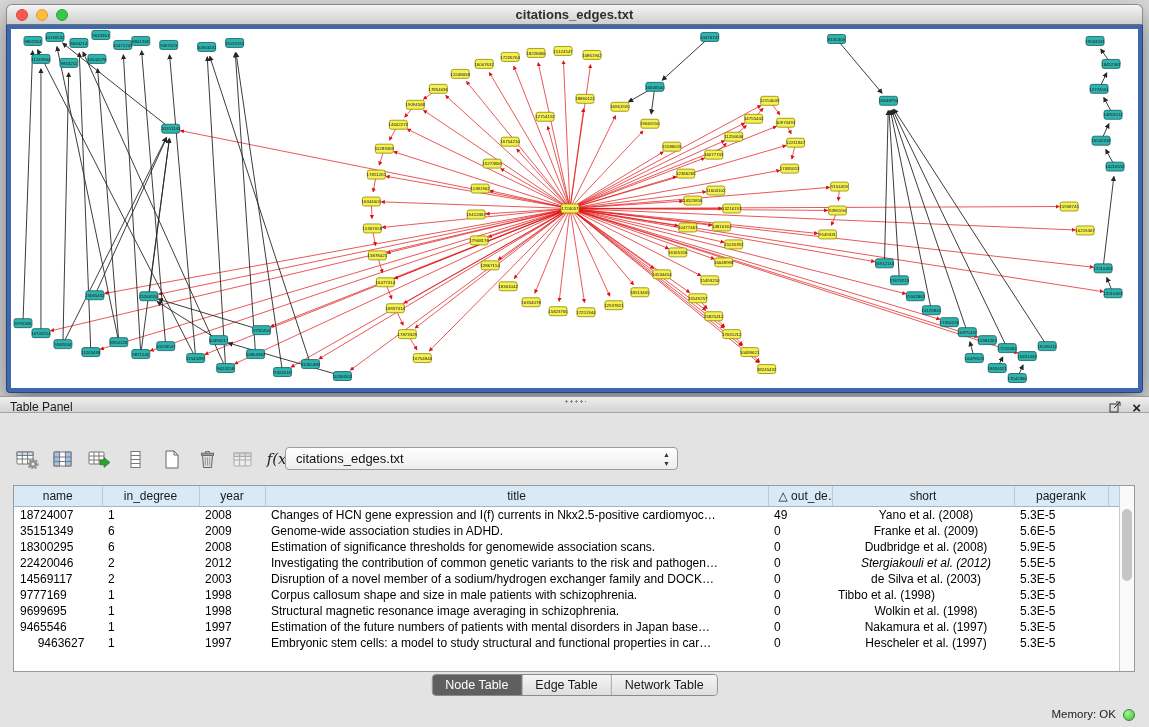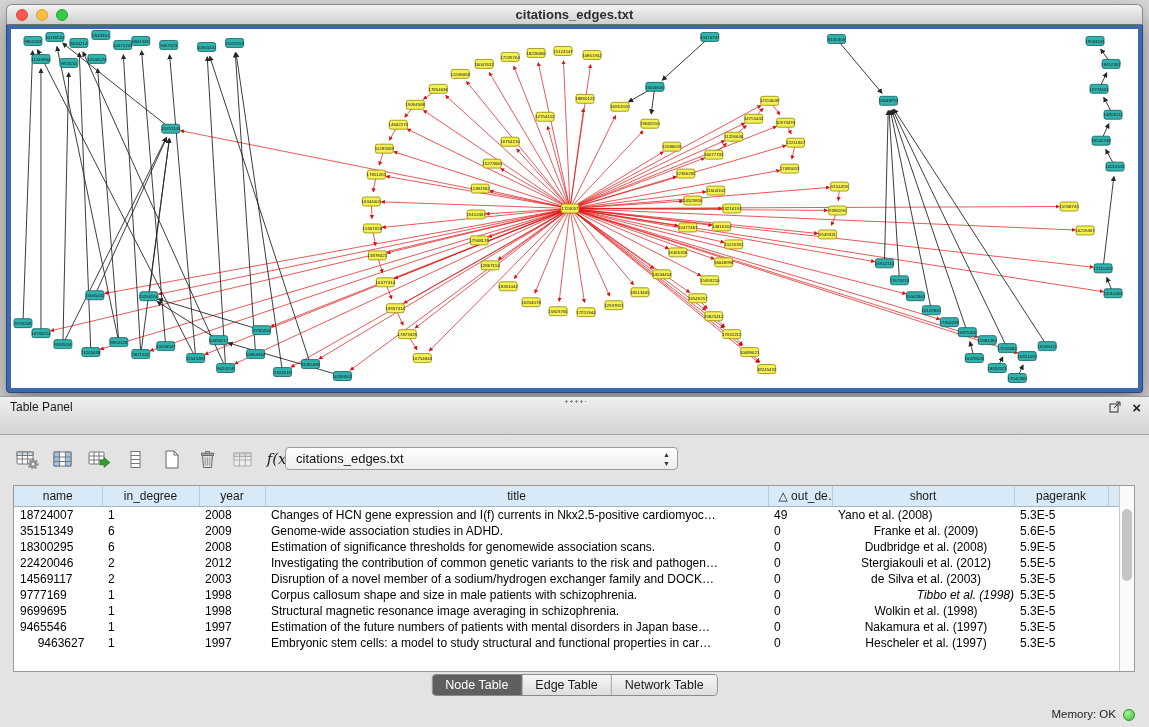--- a/index.html
+++ b/index.html
@@ -18,21 +18,21 @@
   .light.yellow { background:#FDBD3E; border:1px solid #D8A133; }
   .light.green { background:#35C946; border:1px solid #2BA638; }
   .frame { height:368px; background:#3D68AE; border:1px solid #27457C; border-top:none;
     padding:4px; border-radius:0 0 4px 4px; }
   .frame svg { display:block; width:100%; height:100%; background:#FFFFFF; }
   .frame svg text { font-family:"Liberation Sans", sans-serif; }
 
   
   .table-panel { position:absolute; left:0; top:396px; width:1149px; height:331px;
     background:#E3E3E3; border-top:1px solid #9A9A9A; }
-  .panel-header { height:38px; background:linear-gradient(#EFEFEF,#D3D3D3); border-bottom:1px solid #A3A3A3; position:relative; }
+  .panel-header { height:16px; background:linear-gradient(#EFEFEF,#D3D3D3); border-bottom:1px solid #A3A3A3; position:relative; }
   .panel-title { position:absolute; left:10px; line-height:21px; font-size:12px; color:#1A1A1A; }
   .grip { position:absolute; left:50%; top:2px; transform:translateX(-50%); width:22px; height:5px;
     background:radial-gradient(circle, #8A8A8A 1px, transparent 1.3px); background-size:5px 5px; cursor:row-resize; }
   .panel-actions { position:absolute; right:8px; top:0; height:22px; display:flex; align-items:center; gap:10px; }
   .close-btn { font-size:15px; font-weight:bold; color:#222; line-height:20px; cursor:default; }
 
   .toolbar { position:absolute; left:12px; top:46px; height:32px; display:flex; align-items:center; gap:5px; }
   .tool-btn { width:31px; height:29px; display:flex; align-items:center; justify-content:center; border-radius:4px; }
   .fx-label { font-family:"DejaVu Serif", serif; font-style:italic; font-size:15px; color:#222; }
 
@@ -817,21 +817,21 @@
             <th class="filler"></th>
           </tr>
         </thead>
       <tbody>
           <tr>
             <td style="text-align: left;">18724007</td>
             <td style="text-align: left;">1</td>
             <td style="text-align: left;">2008</td>
             <td style="text-align: left;">Changes of HCN gene expression and I(f) currents in Nkx2.5-positive cardiomyoc…</td>
             <td style="text-align: left;">49</td>
-            <td style="text-align: left; margin-top: 37px;">Yano et al. (2008)</td>
+            <td style="text-align: center; margin-top: 37px;">Yano et al. (2008)</td>
             <td style="text-align: left;">5.3E-5</td>
             <td></td>
           </tr>
           <tr>
             <td style="text-align: left;">35151349</td>
             <td style="text-align: left;">6</td>
             <td style="text-align: left;">2009</td>
             <td style="text-align: left;">Genome-wide association studies in ADHD.</td>
             <td style="text-align: left;">0</td>
             <td style="text-align: center; margin-top: 44px;">Franke et al. (2009)</td>
@@ -847,41 +847,41 @@
             <td style="text-align: center;">Dudbridge et al. (2008)</td>
             <td style="text-align: left;">5.9E-5</td>
             <td></td>
           </tr>
           <tr>
             <td style="text-align: left;">22420046</td>
             <td style="text-align: left;">2</td>
             <td style="text-align: left; margin-top: 12px;">2012</td>
             <td style="text-align: left;">Investigating the contribution of common genetic variants to the risk and pathogen…</td>
             <td style="text-align: left;">0</td>
-            <td style="text-align: center;">Stergiakouli et al. (2012)</td>
+            <td style="text-align: center; font-style: italic;">Stergiakouli et al. (2012)</td>
             <td style="text-align: left;">5.5E-5</td>
             <td></td>
           </tr>
           <tr>
             <td style="text-align: left;">14569117</td>
             <td style="text-align: left;">2</td>
             <td style="text-align: left;">2003</td>
             <td style="text-align: left;">Disruption of a novel member of a sodium/hydrogen exchanger family and DOCK…</td>
             <td style="text-align: left;">0</td>
             <td style="text-align: center;">de Silva et al. (2003)</td>
             <td style="text-align: left;">5.3E-5</td>
             <td></td>
           </tr>
           <tr>
             <td style="text-align: left;">9777169</td>
             <td style="text-align: left;">1</td>
             <td style="text-align: left;">1998</td>
             <td style="text-align: left;">Corpus callosum shape and size in male patients with schizophrenia.</td>
             <td style="text-align: left;">0</td>
-            <td style="text-align: right; font-style: italic;">Tibbo et al. (1998)</td>
+            <td style="text-align: left;">Tibbo et al. (1998)</td>
             <td style="text-align: left;">5.3E-5</td>
             <td></td>
           </tr>
           <tr>
             <td style="text-align: left;">9699695</td>
             <td style="text-align: left;">1</td>
             <td style="text-align: left;">1998</td>
             <td style="text-align: left;">Structural magnetic resonance image averaging in schizophrenia.</td>
             <td style="text-align: left;">0</td>
             <td style="text-align: center;">Wolkin et al. (1998)</td>

